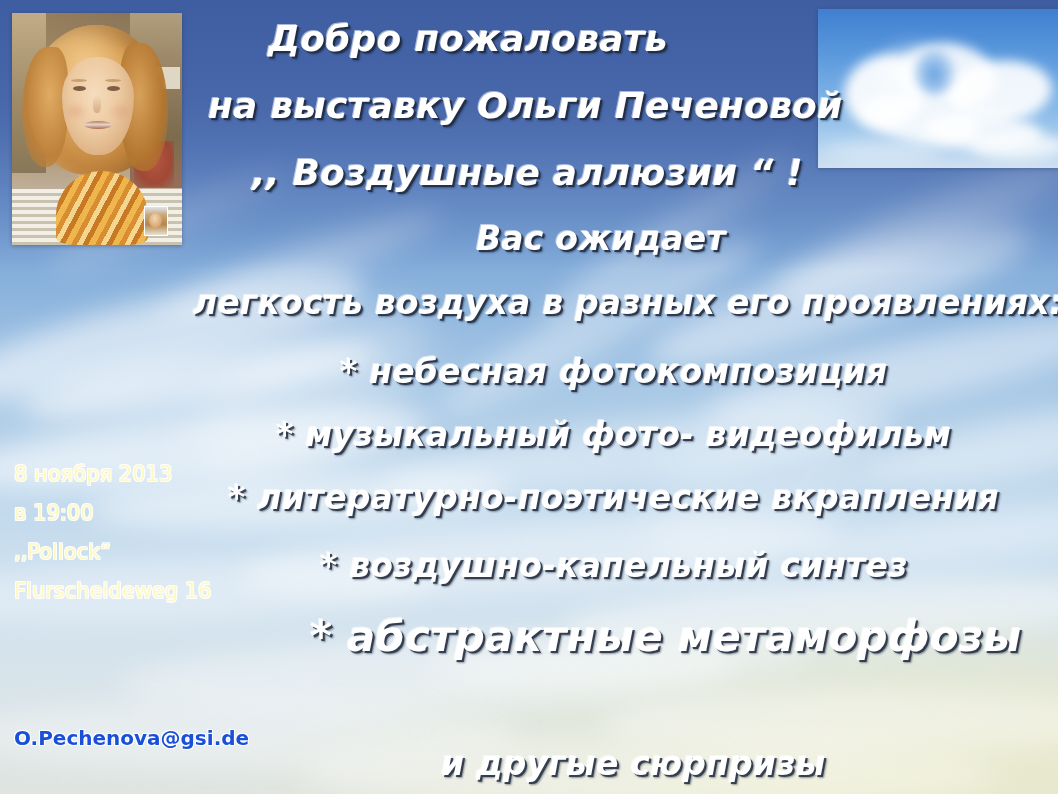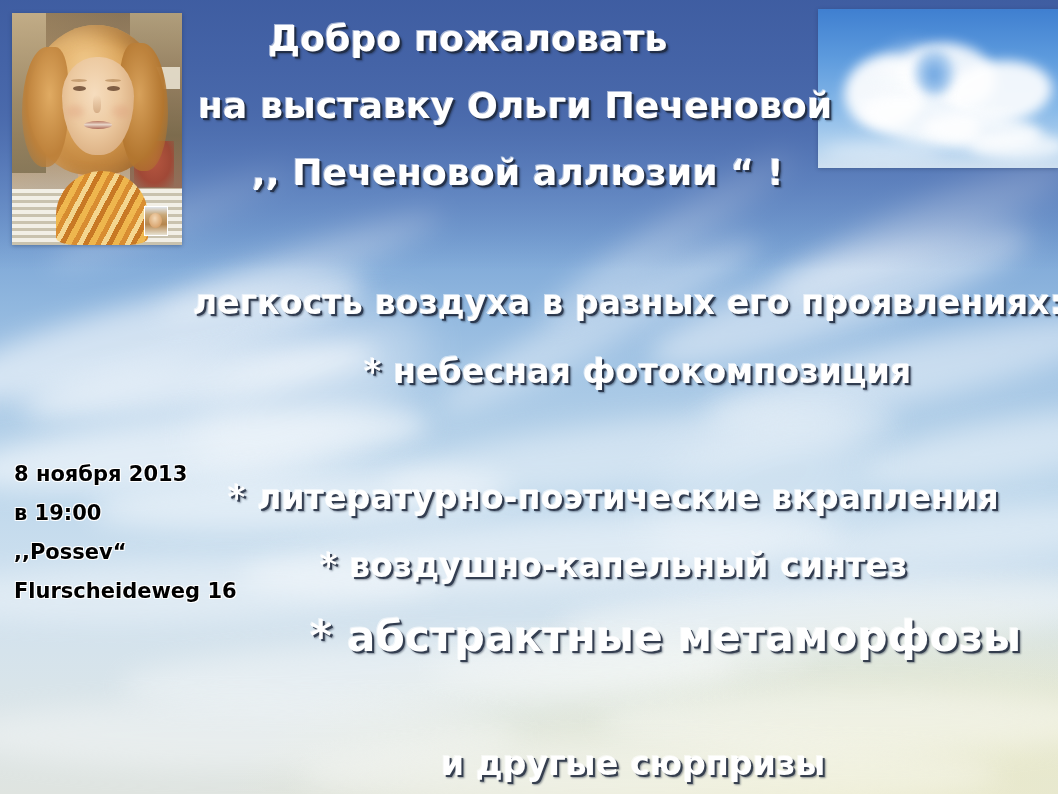--- a/index.html
+++ b/index.html
@@ -222,39 +222,40 @@
   .lines {
     position: absolute;
     inset: 0;
     pointer-events: none;
   }
   .line {
     position: absolute;
     white-space: nowrap;
     color: #ffffff;
     font-family: "DejaVu Sans", sans-serif;
+    font-style: italic;
     font-weight: 700;
     letter-spacing: 0.2px;
     text-shadow:
        2px 2px 0 rgba(30,40,60,0.80),
        3px 3px 2px rgba(25,35,55,0.45),
       -1px -1px 0 rgba(255,255,255,0.55);
   }
 
   
   .info {
     position: absolute;
     left: 14px;
     top: 455px;
     width: 300px;
   }
   .info-line {
-    color: #000000;
+    color: #fef9c3;
     font-family: "DejaVu Sans", sans-serif;
-    font-weight: 700;
+    font-weight: 400;
     font-size: 21px;
     line-height: 39px;
     white-space: nowrap;
     text-shadow:
       1px 1px 0 rgba(255,255,255,0.95),
      -1px -1px 0 rgba(255,255,255,0.95),
       1px -1px 0 rgba(255,255,255,0.85),
      -1px 1px 0 rgba(255,255,255,0.85);
   }
   .email {
@@ -346,33 +347,36 @@
     <div class="hc hc-5"></div>
     <div class="hc hc-6"></div>
     <div class="hc hc-7"></div>
     <div class="hc hc-8"></div>
     <div class="hc-notch"></div>
   </div>
 
   <div class="lines">
 
     <div class="line" style="left:268px; top:18px;  font-size:36px;">Добро пожаловать</div>
-    <div class="line" style="left:198px; top:85px;  font-size:36px;">на выставку Ольги Печеновой</div>
-    <div class="line" style="left:252px; top:152px; font-size:36px;">,, Печеновой аллюзии “ !</div>
-
+    <div class="line" style="left:208px; top:85px;  font-size:36px;">на выставку Ольги Печеновой</div>
+    <div class="line" style="left:252px; top:152px; font-size:36px;">,, Воздушные аллюзии “ !</div>
+
+    <div class="line" style="left:476px; top:219px; font-size:33px;">Вас ожидает</div>
     <div class="line" style="left:193px; top:283px; font-size:33px;">легкость воздуха в разных его проявлениях:</div>
 
-    <div class="line" style="left:340px; top:352px; font-size:33px;margin-left:24px;">* небесная фотокомпозиция</div>
+    <div class="line" style="left:340px; top:352px; font-size:33px;">* небесная фотокомпозиция</div>
+    <div class="line" style="left:276px; top:415px; font-size:33px;">* музыкальный фото- видеофильм</div>
     <div class="line" style="left:228px; top:478px; font-size:33px;">* литературно-поэтические вкрапления</div>
     <div class="line" style="left:320px; top:546px; font-size:33px;">* воздушно-капельный синтез</div>
     <div class="line" style="left:310px; top:612px; font-size:42px;">* абстрактные метаморфозы</div>
     <div class="line" style="left:441px; top:744px; font-size:33px;">и другые сюрпризы</div>
   </div>
 
   <div class="info">
     <div class="info-line">8 ноября 2013</div>
     <div class="info-line">в 19:00</div>
-    <div class="info-line">,,Possev“</div>
+    <div class="info-line">,,Pollock“</div>
     <div class="info-line">Flurscheideweg 16</div>
   </div>
 
+  <a class="email" href="#" style="text-decoration:none;">O.Pechenova@gsi.de</a>
 
 </div>
 
 </body></html>

